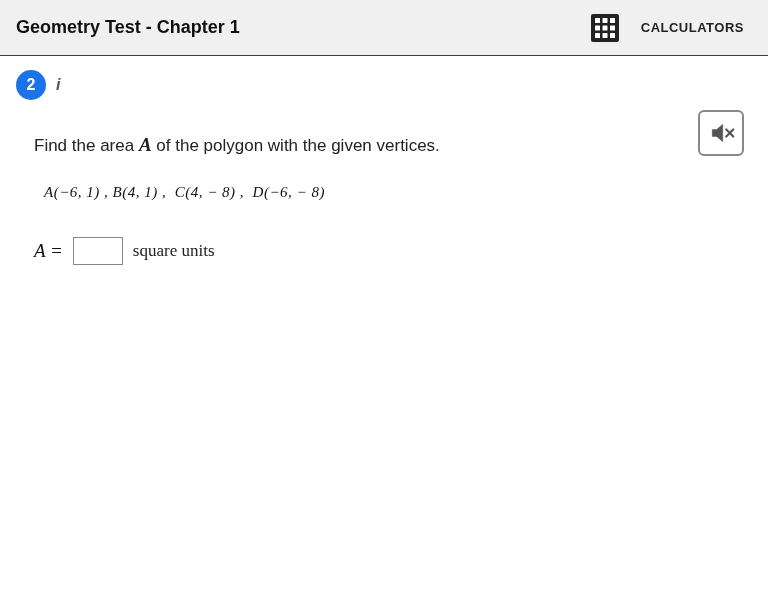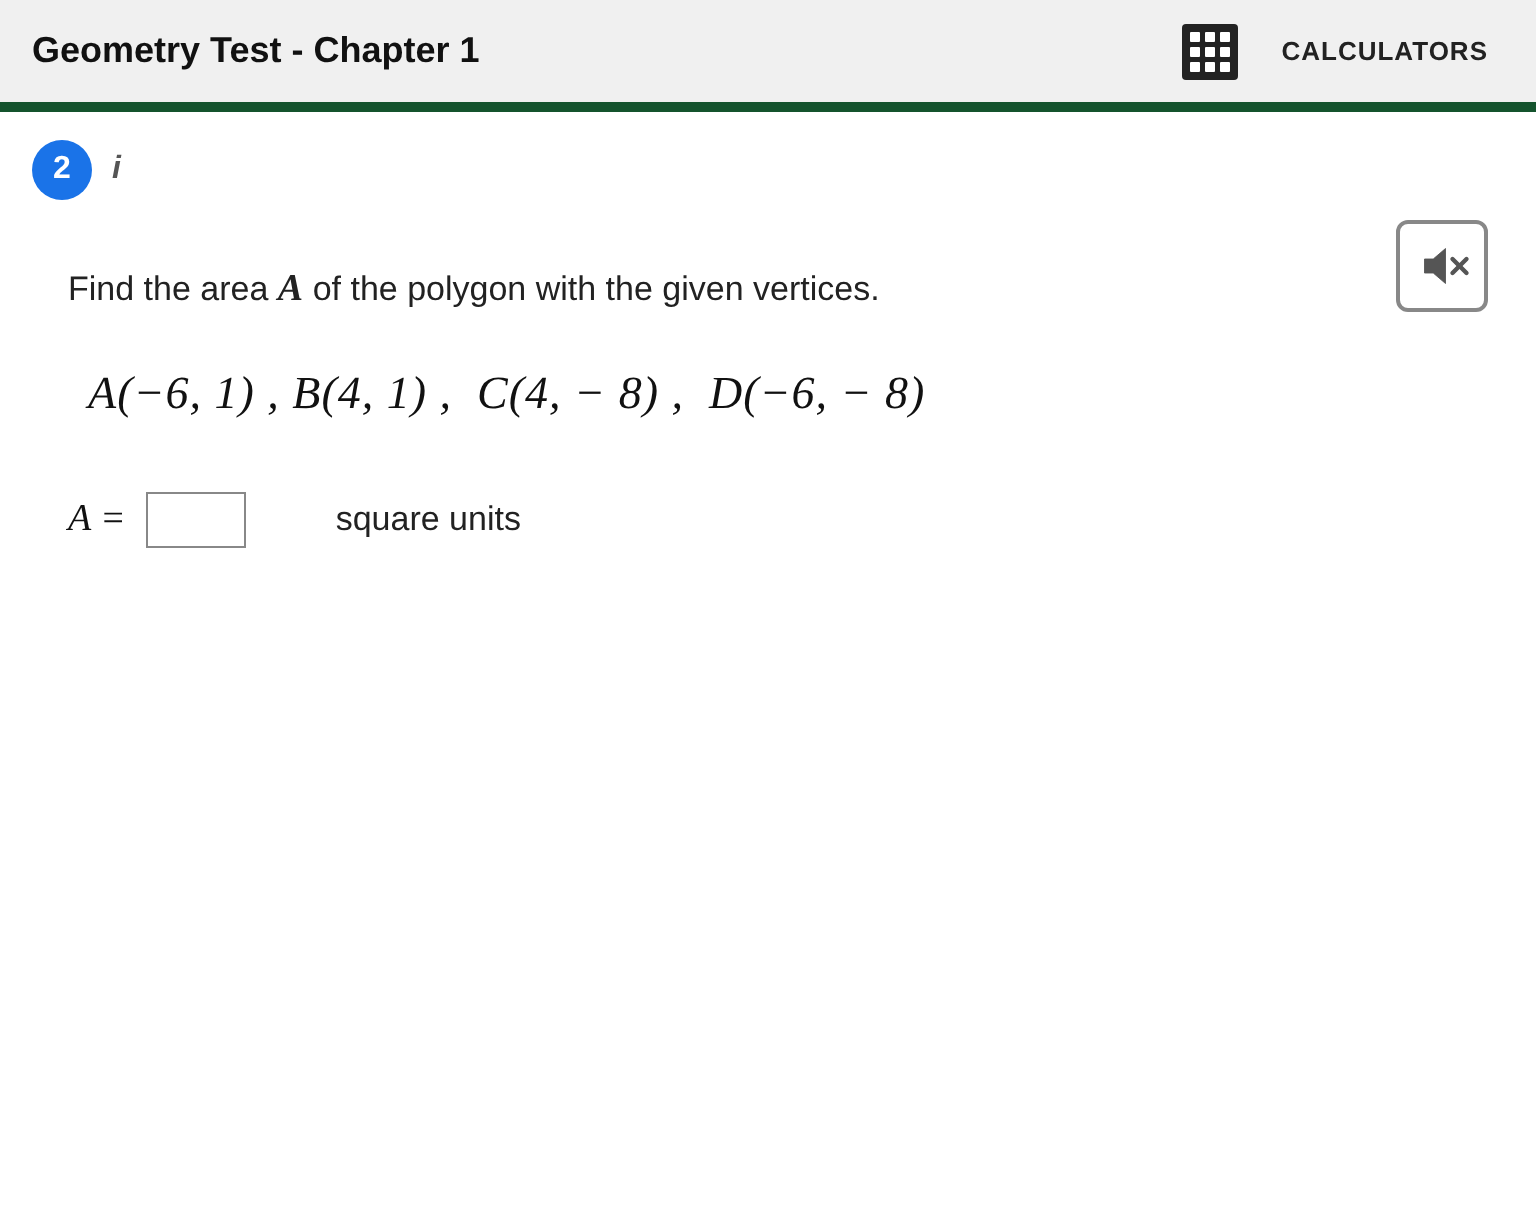--- a/index.html
+++ b/index.html
@@ -16,21 +16,21 @@
       overflow: hidden;
     }
 
     
     .header {
       display: flex;
       align-items: center;
       justify-content: space-between;
       padding: 10px 16px;
       background: #f0f0f0;
-      border-bottom: 5px solid #14532d;
+      border-bottom: 1px solid #14532d;
       height: 56px;
     }
 
     .header-title {
       font-size: 18px;
       font-weight: bold;
       color: #111;
     }
 
     .calculators-btn {
@@ -119,21 +119,21 @@
     }
 
     .problem-text em {
       font-style: italic;
       font-weight: bold;
       font-size: 19px;
       font-family: 'Times New Roman', serif;
     }
 
     .vertices-line {
-      font-size: 23px;
+      font-size: 15px;
       font-family: 'Times New Roman', serif;
       font-style: italic;
       color: #111;
       margin-bottom: 36px;
       margin-left: 10px;
       letter-spacing: 0.5px;
     }
 
     .answer-row {
       display: flex;
@@ -158,23 +158,22 @@
       font-size: 15px;
       text-align: center;
       font-style: normal;
       font-family: Arial, sans-serif;
       outline: none;
     }
 
     .answer-units {
       font-size: 17px;
       font-style: normal;
-      font-family: Liberation Sans, sans-serif;
+      font-family: Liberation Serif, serif;
       color: #222;
-      margin-left: 35px;
     }
   </style>
 </head>
 <body>
 
 <div class="header">
   <span class="header-title">Geometry Test - Chapter 1</span>
   <button class="calculators-btn">
 
     <svg class="calc-icon" viewBox="0 0 32 32" fill="none" xmlns="http://www.w3.org/2000/svg">

